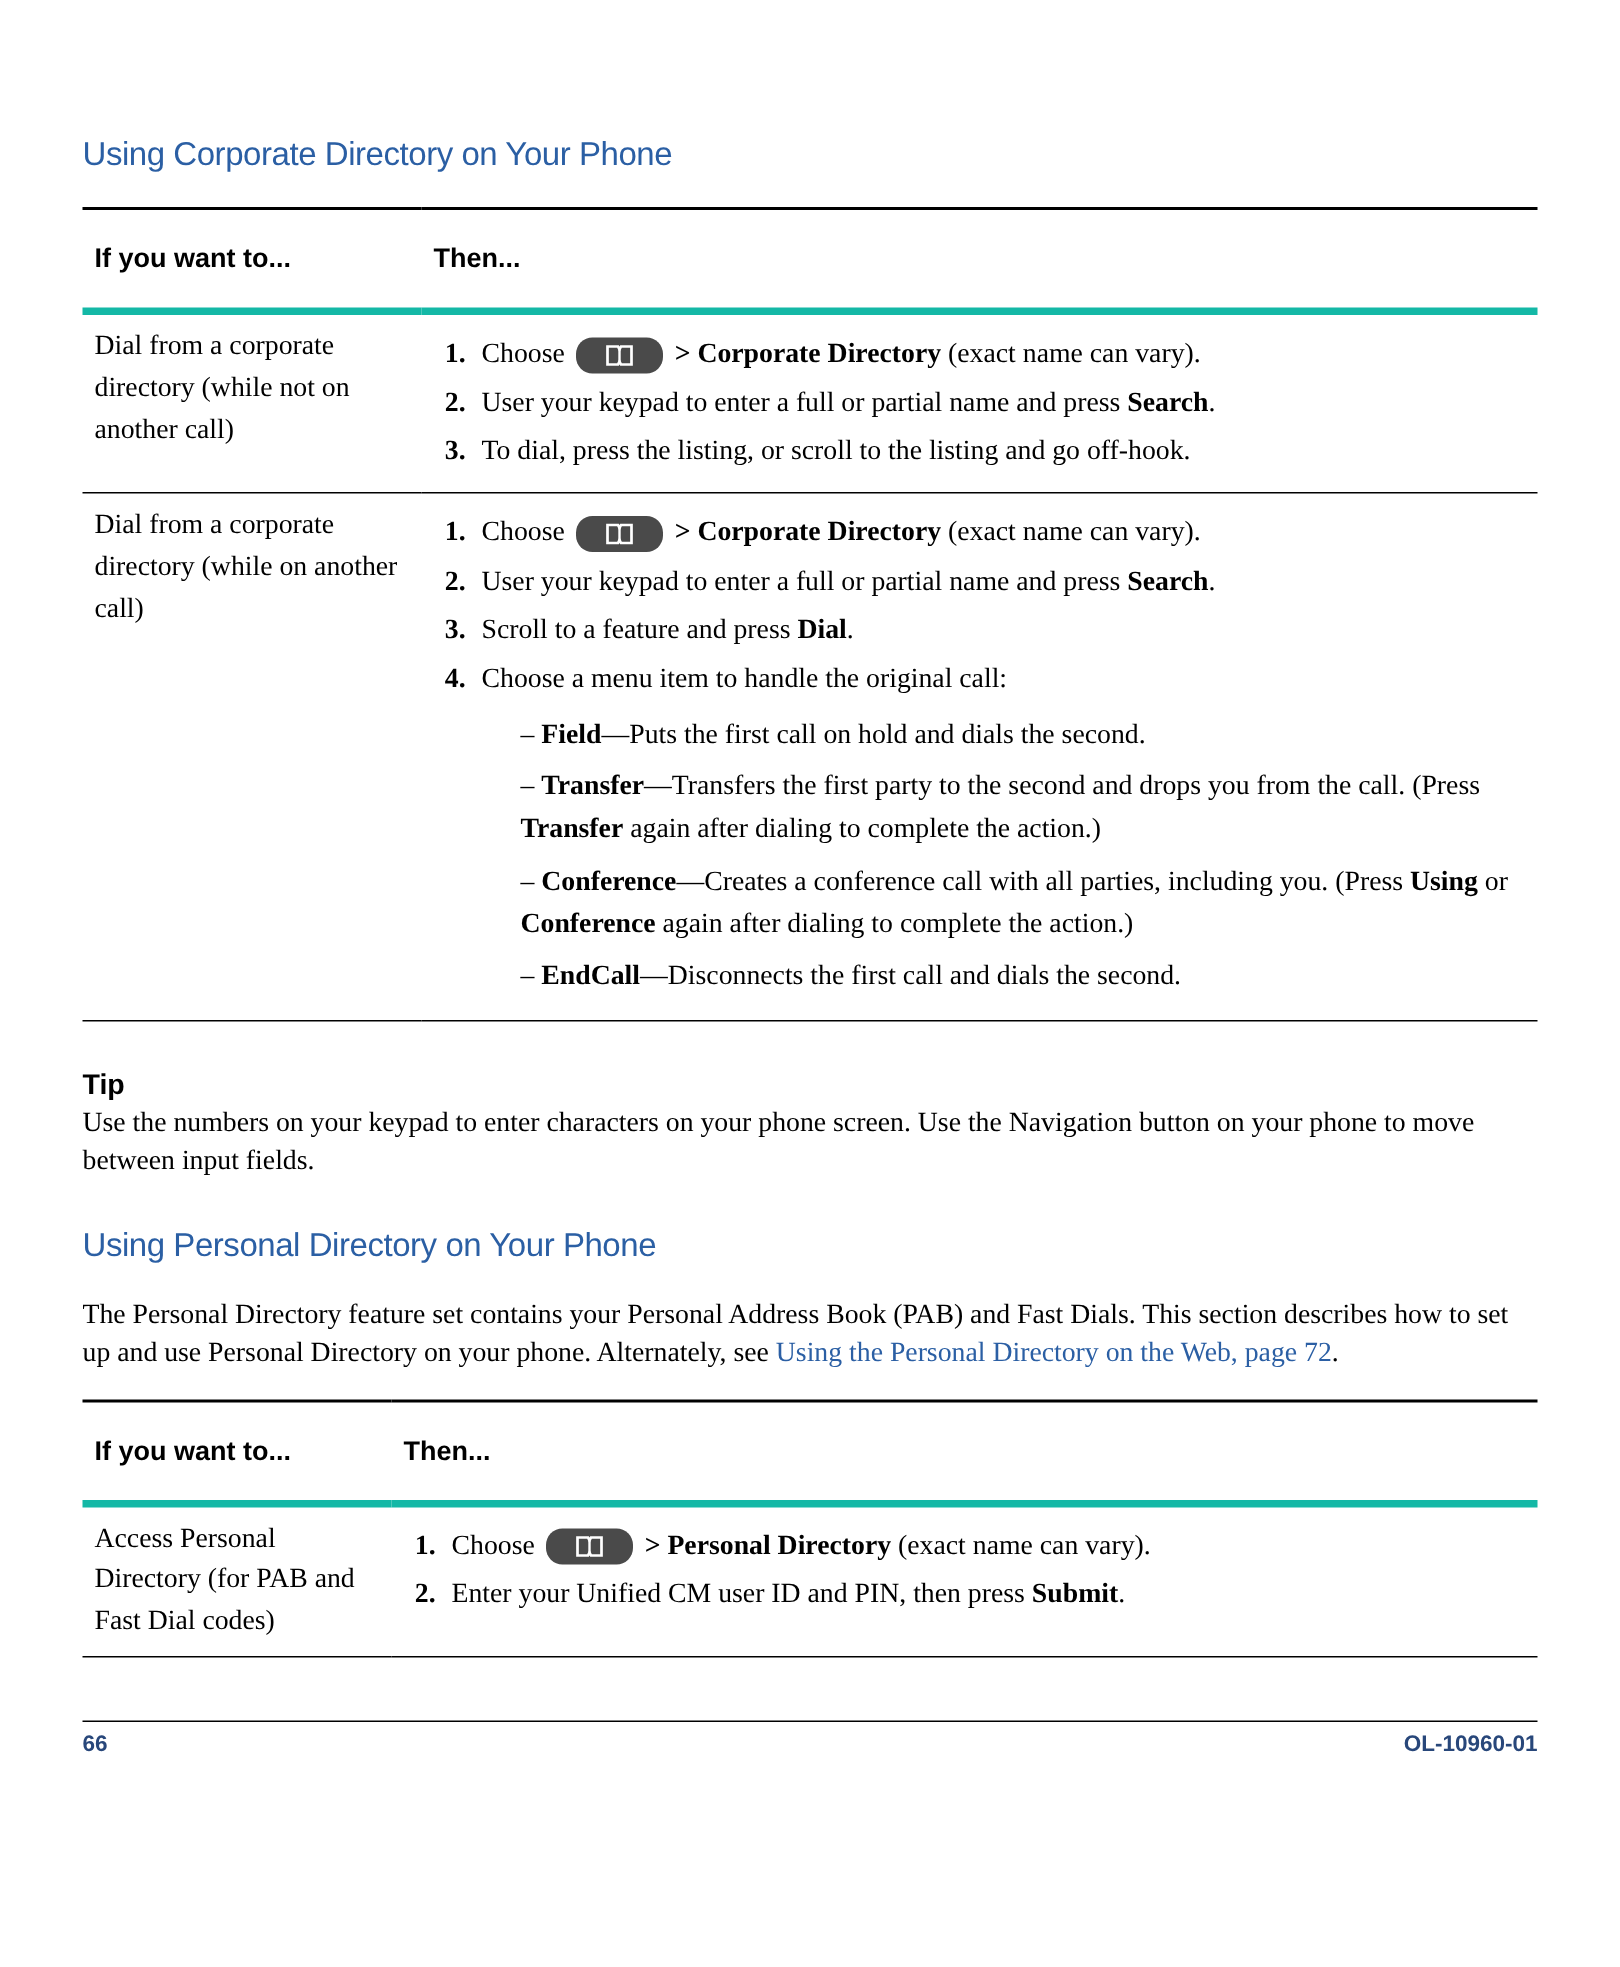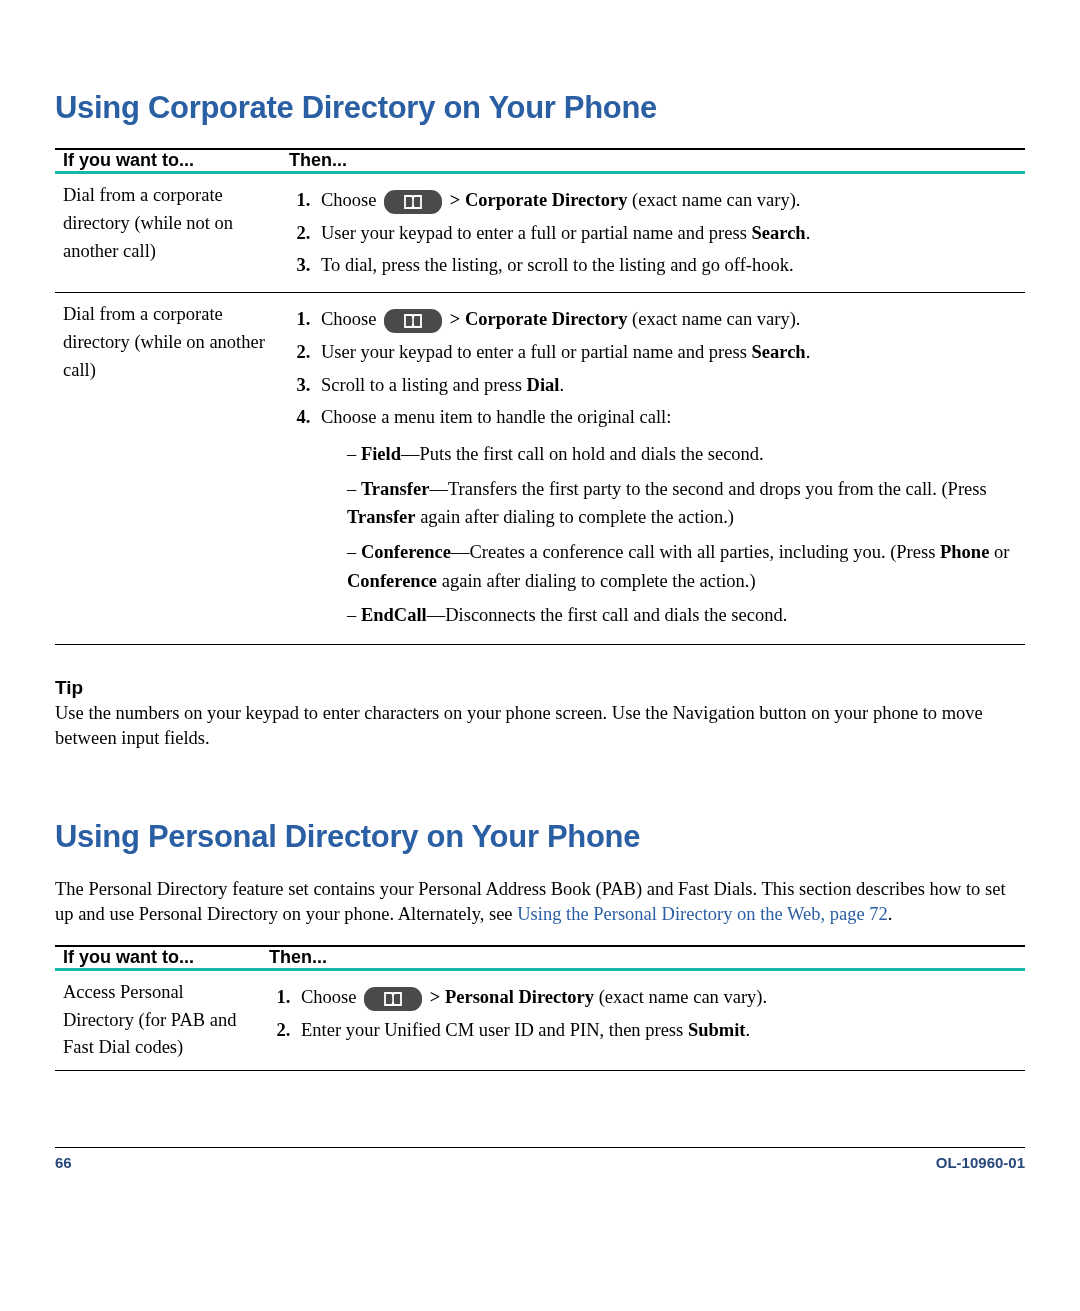--- a/index.html
+++ b/index.html
@@ -12,22 +12,22 @@
   }
   .page {
     padding: 90px 55px 40px 55px;
     box-sizing: border-box;
     min-height: 1311px;
     position: relative;
   }
   h2.cisco-blue {
     color: #2b5fa4;
     font-family: Arial, Helvetica, sans-serif;
-    font-weight: 700;
-    font-size: 31px;
+    font-weight: 400;
+    font-size: 22px;
     margin: 0 0 22px 0;
     letter-spacing: -0.3px;
   }
   p.body {
     font-size: 18.5px;
     line-height: 1.35;
     margin: 0 0 18px 0;
   }
   a.link, span.link {
     color: #2b5fa4;
@@ -38,22 +38,22 @@
     border-collapse: collapse;
     font-size: 18.5px;
     margin: 0 0 32px 0;
   }
   table.tbl th {
     text-align: left;
     font-family: Arial, Helvetica, sans-serif;
     font-weight: 700;
     font-size: 18px;
     border-top: 2px solid #000;
-    border-bottom: 3px solid #14b8a6;
-    padding: 0 8px;
+    border-bottom: 5px solid #14b8a6;
+    padding: 22px 8px;
   }
   table.tbl td {
     border-bottom: 1px solid #000;
     padding: 8px 8px;
     vertical-align: top;
     line-height: 1.55;
   }
   table.tbl td.col1 {
     width: 210px;
     line-height: 1.5;
@@ -146,37 +146,37 @@
       </td>
     </tr>
     <tr>
       <td class="col1">Dial from a corporate directory (while on another call)</td>
       <td>
         <ol class="steps">
           <li><span>Choose </span><svg class="dir-btn" width="60" height="26">
                   <use href="#dir-icon"></use>
                 </svg><span class="b"> &gt; Corporate Directory</span><span> (exact name can vary).</span></li>
           <li><span>User your keypad to enter a full or partial name and press </span><span class="b">Search</span><span>.</span></li>
-          <li><span>Scroll to a listing and press </span><span class="b">Dial</span><span>.</span></li>
+          <li><span>Scroll to a feature and press </span><span class="b">Dial</span><span>.</span></li>
           <li><span>Choose a menu item to handle the original call:</span>
             <ul class="dash">
               <li><span class="b">Field</span><span>—Puts the first call on hold and dials the second.</span></li>
               <li><span class="b">Transfer</span><span>—Transfers the first party to the second and drops you from the call. (Press </span><span class="b">Transfer</span><span> again after dialing to complete the action.)</span></li>
-              <li><span class="b">Conference</span><span>—Creates a conference call with all parties, including you. (Press </span><span class="b">Phone</span><span> or </span><span class="b">Conference</span><span> again after dialing to complete the action.)</span></li>
+              <li><span class="b">Conference</span><span>—Creates a conference call with all parties, including you. (Press </span><span class="b">Using</span><span> or </span><span class="b">Conference</span><span> again after dialing to complete the action.)</span></li>
               <li><span class="b">EndCall</span><span>—Disconnects the first call and dials the second.</span></li>
             </ul>
           </li>
         </ol>
       </td>
     </tr>
   </tbody>
     </table>
 
   <span class="tip-label">Tip</span>
-  <p class="body" style="margin-bottom:68px">Use the numbers on your keypad to enter characters on your phone screen. Use the Navigation button on your phone to move between input fields.</p>
+  <p class="body" style="margin-bottom:30px">Use the numbers on your keypad to enter characters on your phone screen. Use the Navigation button on your phone to move between input fields.</p>
 
   <h2 class="cisco-blue">Using Personal Directory on Your Phone</h2>
 
   <p class="body"><span>The Personal Directory feature set contains your Personal Address Book (PAB) and Fast Dials. This section describes how to set up and use Personal Directory on your phone. Alternately, see </span><span class="link">Using the Personal Directory on the Web, page&nbsp;72</span><span>.</span></p>
 
   <table class="tbl">
     <tbody>
         <tr>
       <th style="width:190px">If you want to...</th>
       <th>Then...</th>

